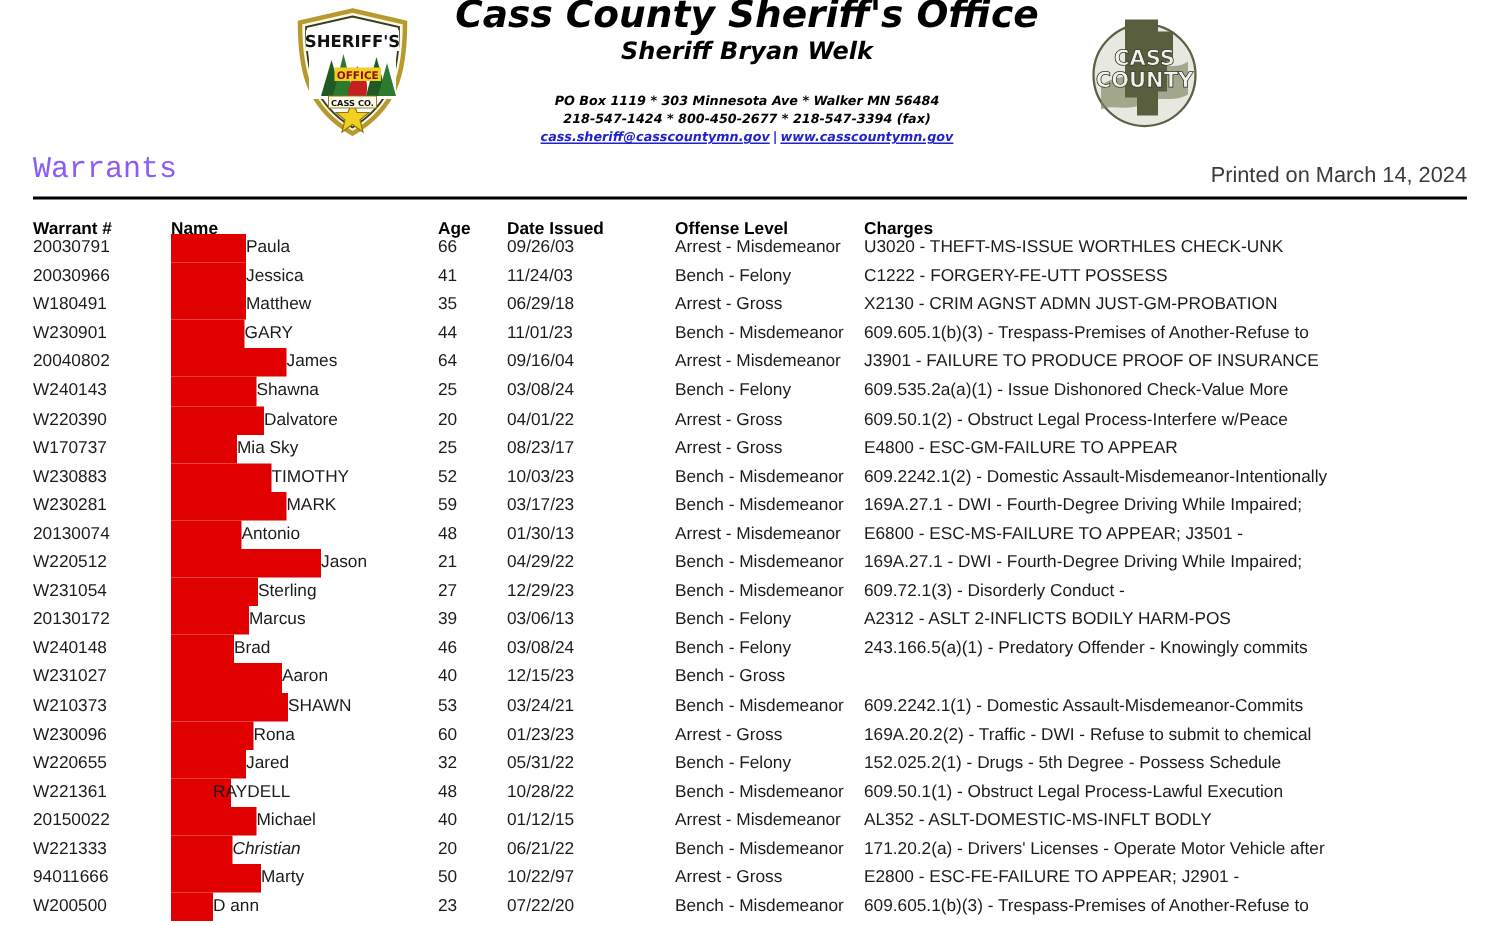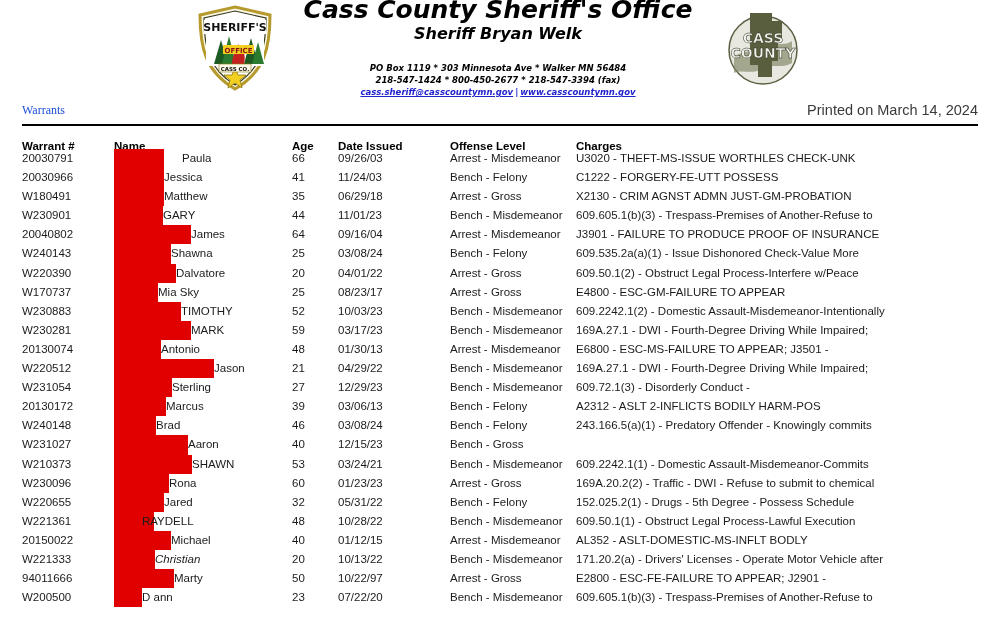--- a/index.html
+++ b/index.html
@@ -81,23 +81,23 @@
   
   .titlebar {
     position: relative;
     margin: 6px 22px 0 22px;
     display: flex;
     align-items: flex-end;
     justify-content: space-between;
     padding-bottom: 4px;
   }
   .doc-title {
-    font-size: 12px;
-    color: #1d4ed8;
-    font-family: Liberation Serif, serif;
+    font-size: 20px;
+    color: #8b5cf6;
+    font-family: Liberation Mono, monospace;
   }
   .printed-on {
     font-size: 14.5px;
     color: #3a3a3a;
     font-family: "Liberation Sans", sans-serif;
   }
   .rule-thick {
     margin: 2px 22px 0 22px;
     border-top: 2.5px solid #000;
   }
@@ -209,21 +209,21 @@
       <div class="c-warrant">Warrant #</div>
       <div class="c-name">Name</div>
       <div class="c-age">Age</div>
       <div class="c-date">Date Issued</div>
       <div class="c-offense">Offense Level</div>
       <div class="c-charges">Charges</div>
     </div>
     <div id="tbody">
         <div class="row">
           <div class="c-warrant">20030791</div>
-          <div class="c-name"><span class="redact" style="width: 50px; background: rgb(224, 0, 0);"></span><span class="nm" style="margin-left: 68px;">Paula</span></div>
+          <div class="c-name"><span class="redact" style="width: 50px; background: rgb(224, 0, 0);"></span><span class="nm" style="margin-left: 50px;">Paula</span></div>
           <div class="c-age">66</div>
           <div class="c-date">09/26/03</div>
           <div class="c-offense">Arrest - Misdemeanor</div>
           <div class="c-charges">U3020 - THEFT-MS-ISSUE WORTHLES CHECK-UNK</div>
         </div>
         <div class="row">
           <div class="c-warrant">20030966</div>
           <div class="c-name"><span class="redact" style="width: 50px; background: rgb(224, 0, 0);"></span><span class="nm" style="margin-left: 50px;">Jessica</span></div>
           <div class="c-age">41</div>
           <div class="c-date">11/24/03</div>
@@ -378,21 +378,21 @@
           <div class="c-name"><span class="redact" style="width: 57px; background: rgb(224, 0, 0);"></span><span class="nm" style="margin-left: 57px;">Michael</span></div>
           <div class="c-age">40</div>
           <div class="c-date">01/12/15</div>
           <div class="c-offense">Arrest - Misdemeanor</div>
           <div class="c-charges">AL352 - ASLT-DOMESTIC-MS-INFLT BODLY</div>
         </div>
         <div class="row">
           <div class="c-warrant">W221333</div>
           <div class="c-name"><span class="redact" style="width: 41px; background: rgb(224, 0, 0);"></span><span class="nm" style="margin-left: 41px; font-style: italic;">Christian</span></div>
           <div class="c-age">20</div>
-          <div class="c-date">10/13/22</div>
+          <div class="c-date">06/21/22</div>
           <div class="c-offense">Bench - Misdemeanor</div>
           <div class="c-charges">171.20.2(a) - Drivers' Licenses - Operate Motor Vehicle after</div>
         </div>
         <div class="row">
           <div class="c-warrant">94011666</div>
           <div class="c-name"><span class="redact" style="width: 60px; background: rgb(224, 0, 0);"></span><span class="nm" style="margin-left: 60px;">Marty</span></div>
           <div class="c-age">50</div>
           <div class="c-date">10/22/97</div>
           <div class="c-offense">Arrest - Gross</div>
           <div class="c-charges">E2800 - ESC-FE-FAILURE TO APPEAR; J2901 -</div>

